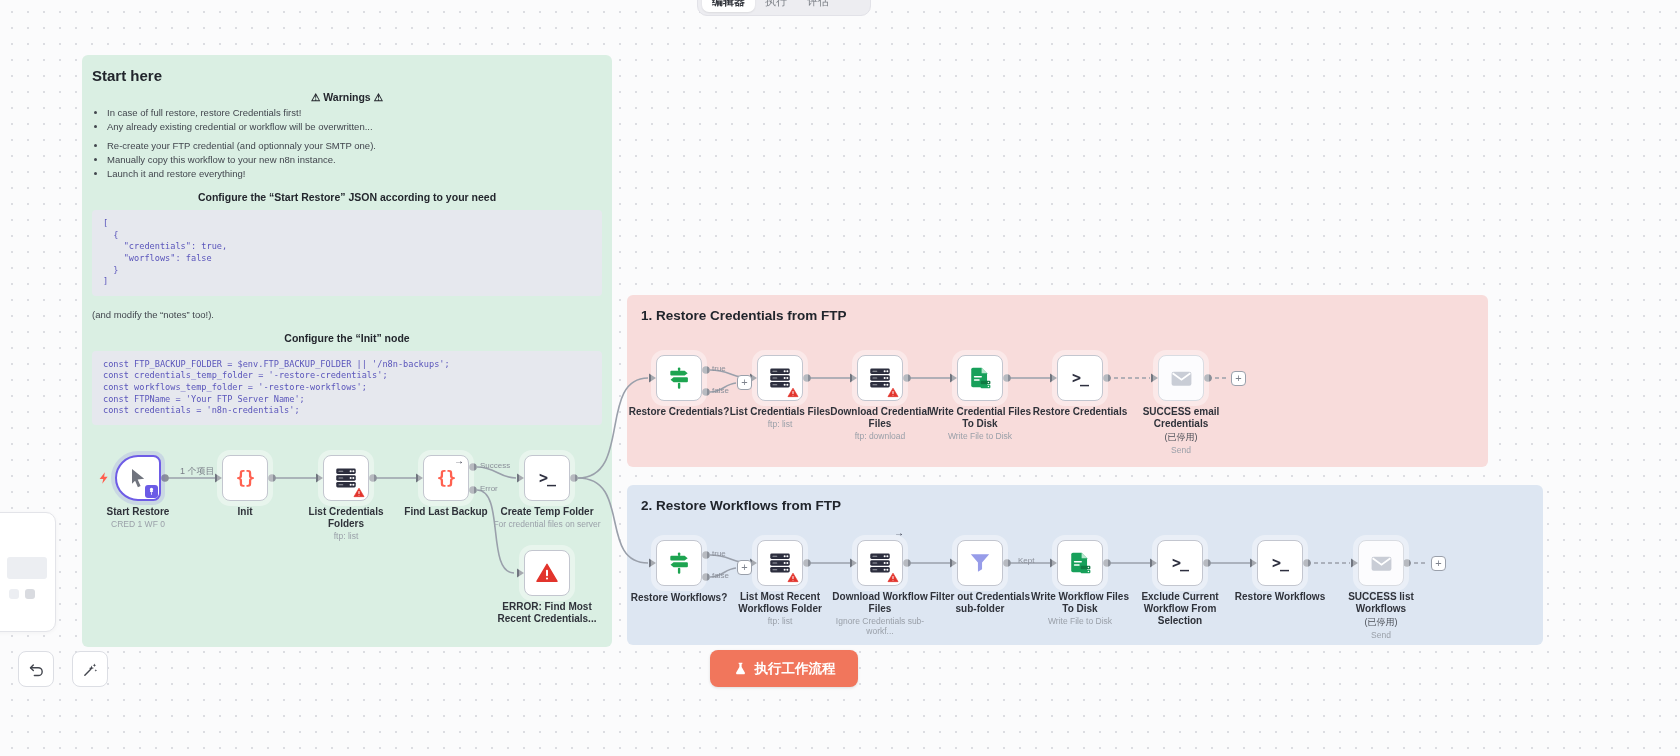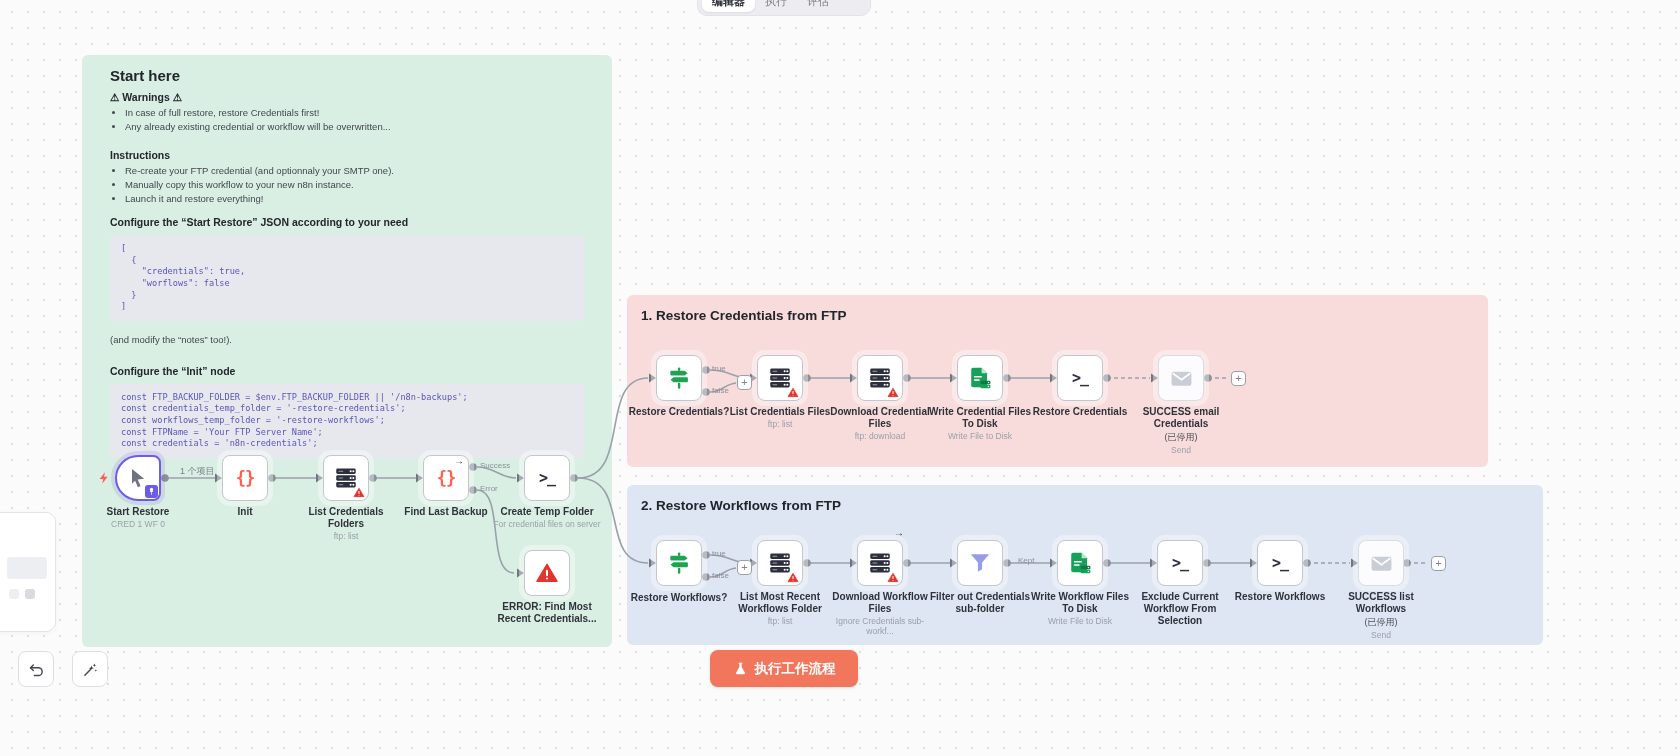--- a/index.html
+++ b/index.html
@@ -7,26 +7,26 @@
   .canvas{position:absolute;inset:0;
     background-image:radial-gradient(circle,#dcdde2 1px,transparent 1.1px);
     background-size:16px 16px;background-position:4px 4px;}
   
   .tabbar{position:absolute;left:697px;top:-14px;height:30px;width:174px;background:#ededf1;
     border:1px solid #e2e2e8;border-radius:10px;display:flex;align-items:flex-end;padding:3px 4px;box-sizing:border-box;z-index:30;}
   .tab{font-size:11px;color:#7e8289;padding:3px 10px;border-radius:7px;white-space:nowrap;}
   .tab.active{background:#fff;color:#32353c;box-shadow:0 1px 2px rgba(0,0,0,.08);font-weight:600;}
   
   .sticky{position:absolute;border-radius:6px;box-sizing:border-box;z-index:1;}
-  .sticky.green{left:82px;top:55px;width:530px;height:592px;background:#daefe3;padding:8px 28px;}
+  .sticky.green{left:82px;top:55px;width:530px;height:592px;background:#daefe3;padding:8px 10px;}
   .sticky.red{left:627px;top:295px;width:861px;height:172px;background:#f8dcdb;padding:8px 14px;}
   .sticky.blue{left:627px;top:485px;width:916px;height:160px;background:#dde6f2;padding:8px 14px;}
   .st-title{font-size:15px;font-weight:700;color:#21252c;margin:4px 0 7px;}
   .st-title2{font-size:13.5px;font-weight:700;color:#21252c;margin:5px 0;}
-  .sg-h{font-size:10.5px;font-weight:700;color:#23262d;margin:10px 0 3px;}
+  .sg-h{font-size:10.5px;font-weight:700;color:#23262d;margin:10px 0 3px;text-align:center;}
   .sticky ul{margin:2px 0 4px;padding-left:15px;font-size:9.5px;line-height:1.5;color:#42464e;}
   .sg-note{font-size:9.5px;color:#42464e;margin:13px 0 2px;}
   .sticky pre{background:#e6e8ee;border-radius:4px;margin:7px 0 4px;padding:8px 11px;
     font-family:"DejaVu Sans Mono",monospace;font-size:8.6px;line-height:1.35;color:#5a55bb;white-space:pre;}
   
   .node{position:absolute;width:46px;height:46px;background:#fff;border:1.5px solid #c3c6cf;border-radius:8px;
     display:flex;align-items:center;justify-content:center;z-index:5;box-sizing:border-box;
     box-shadow:0 0 0 5px rgba(255,255,255,.38);}
   .node.trigger{border-radius:24px 8px 8px 24px;}
   .node.selected{border-color:#6e5ce6;border-width:2px;box-shadow:0 0 0 4px rgba(110,92,230,.16);}
@@ -162,35 +162,34 @@
   <div class="tab">评估</div>
 </div>
 
 <div class="sticky green">
   <div class="st-title">Start here</div>
   <div class="sg-h" style="margin-top:4px">⚠ Warnings ⚠</div>
   <ul>
     <li>In case of full restore, restore Credentials first!</li>
     <li>Any already existing credential or workflow will be overwritten...</li>
   </ul>
-  <div class="sg-h" style="margin-top:14px">Instructions</div>
   <ul>
     <li>Re-create your FTP credential (and optionnaly your SMTP one).</li>
     <li>Manually copy this workflow to your new n8n instance.</li>
     <li>Launch it and restore everything!</li>
   </ul>
   <div class="sg-h" style="margin-top:10px">Configure the “Start Restore” JSON according to your need</div>
   <pre>[
   {
     "credentials": true,
     "worflows": false
   }
 ]</pre>
   <div class="sg-note" style="">(and modify the “notes” too!).</div>
-  <div class="sg-h" style="margin-top:20px">Configure the “Init” node</div>
+  <div class="sg-h" style="margin-top:12px">Configure the “Init” node</div>
   <pre>const FTP_BACKUP_FOLDER = $env.FTP_BACKUP_FOLDER || '/n8n-backups';
 const credentials_temp_folder = '-restore-credentials';
 const workflows_temp_folder = '-restore-workflows';
 const FTPName = 'Your FTP Server Name';
 const credentials = 'n8n-credentials';</pre>
 </div>
 
 <div class="sticky red">
   <div class="st-title2">1. Restore Credentials from FTP</div>
 </div>

